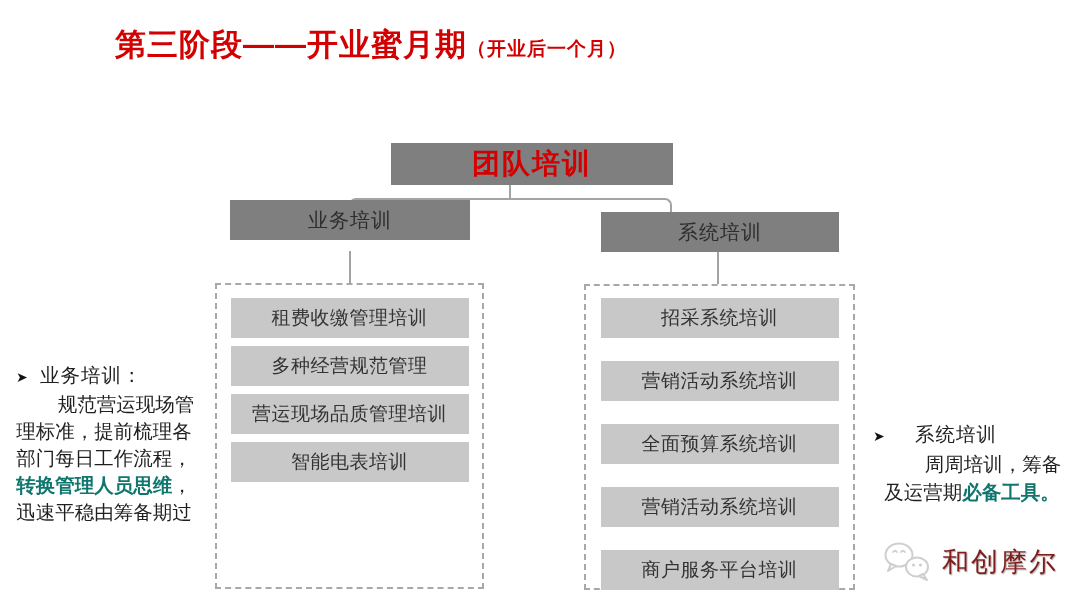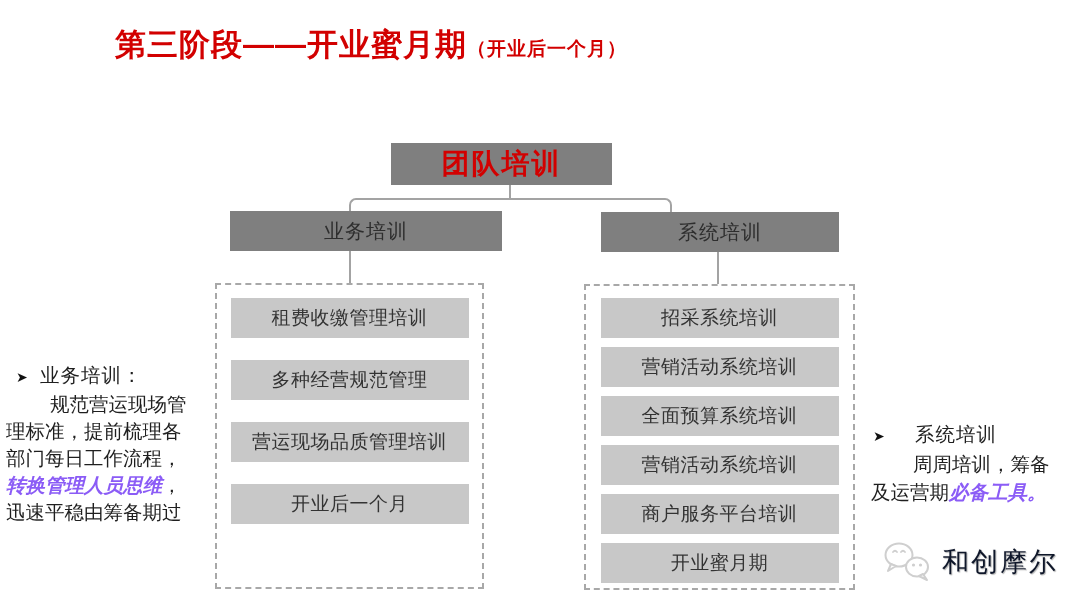--- a/index.html
+++ b/index.html
@@ -6,57 +6,57 @@
   #slide{
     position:relative;width:1080px;height:608px;background:#ffffff;overflow:hidden;
     font-family:"Liberation Sans","DejaVu Sans",sans-serif;
   }
   
   .page-title{position:absolute;left:115px;top:24px;white-space:nowrap;color:#d20000;font-weight:bold;}
   .page-title .main{font-size:31px;letter-spacing:1px;}
   .page-title .paren{font-size:19px;letter-spacing:1px;}
   
   .node{position:absolute;display:flex;align-items:center;justify-content:center;}
-  .root-node{left:391px;top:143px;width:221px;height:42px;background:#7f7f7f;
+  .root-node{left:391px;top:143px;width:282px;height:42px;background:#7f7f7f;
              color:#d20000;font-weight:bold;font-size:28px;letter-spacing:2px;}
   .branch-node{background:#7f7f7f;color:#2e2e2e;font-size:20px;letter-spacing:1px;}
-  #branch-business{left:230px;top:211px;width:272px;height:40px;}
+  #branch-business{left:230px;top:200px;width:240px;height:40px;}
   #branch-system{left:601px;top:212px;width:238px;height:40px;}
   
   .cline{position:absolute;background:#a3a3a3;}
   .stub{left:509px;top:185px;width:2px;height:14px;}
   .bracket{position:absolute;background:transparent;}
   .bracket.left{left:349px;top:198px;width:160px;height:13px;
       border-left:2px solid #a3a3a3;border-top:2px solid #a3a3a3;border-top-left-radius:7px;}
   .bracket.right{left:509px;top:198px;width:161px;height:14px;
       border-right:2px solid #a3a3a3;border-top:2px solid #a3a3a3;border-top-right-radius:7px;}
   .drop-left{left:349px;top:251px;width:2px;height:32px;}
   .drop-right{left:717px;top:252px;width:2px;height:32px;}
   
   .group{position:absolute;border:2px dashed #a8a8a8;display:flex;flex-direction:column;align-items:center;box-sizing:border-box;}
-  #group-business{left:215px;top:283px;width:269px;height:306px;padding-top:13px;gap:22px;align-items:center;}
-  #group-system{left:584px;top:284px;width:271px;height:306px;padding-top:12px;gap:9px;}
+  #group-business{left:215px;top:283px;width:269px;height:306px;padding-top:13px;gap:8px;align-items:center;}
+  #group-system{left:584px;top:284px;width:271px;height:306px;padding-top:12px;gap:23px;}
   .item-box{width:238px;height:40px;flex:0 0 40px;background:#c8c8c8;display:flex;align-items:center;justify-content:center;
             color:#333333;font-size:19px;letter-spacing:0.5px;white-space:nowrap;}
   
   .note{position:absolute;color:#1f1f1f;}
   #business-note{left:6px;top:362px;width:196px;font-size:19.5px;line-height:27px;}
   #system-note{left:871px;top:420px;width:202px;font-size:19.5px;line-height:28px;}
   .note-header{display:flex;align-items:baseline;}
   .note-bullet{font-size:14px;color:#111;}
   #business-note .note-bullet{padding-left:10px;width:34px;box-sizing:border-box;}
   #system-note .note-bullet{padding-left:2px;width:44px;box-sizing:border-box;}
   .note-heading{letter-spacing:1px;}
-  .note-line{white-space:nowrap;}
+  .note-line{white-space:nowrap;text-align:center;}
   #business-note .note-line.indent{padding-left:44px;}
   #system-note .note-line.indent{padding-left:42px;}
-  .red-strong{color:#8b5cf6;font-weight:bold;font-style:italic;}
+  .red-strong{color:#0f766e;font-weight:bold;}
   
   .watermark{position:absolute;left:882px;top:540px;display:flex;align-items:center;gap:8px;}
-  .watermark-text{font-size:27px;letter-spacing:2px;color:#0f172a;
+  .watermark-text{font-size:27px;letter-spacing:2px;color:#7f1d1d;
       text-shadow:1px 1px 1px #b4b4b4, -1px -1px 0 #fafafa;}
   .wm-icon{display:block;}
 </style>
 </head>
 <body>
 
 <div id="slide">
 
   <div class="page-title">
     <span class="main">第三阶段——开业蜜月期</span><span class="paren">（开业后一个月）</span>
@@ -70,21 +70,21 @@
   <div class="cline drop-left"></div>
   <div class="cline drop-right"></div>
 
   <div id="branch-business" class="node branch-node">业务培训</div>
   <div id="branch-system" class="node branch-node">系统培训</div>
 
   <div id="group-business" class="group">
       <div class="item-box">租费收缴管理培训</div>
       <div class="item-box">多种经营规范管理</div>
       <div class="item-box">营运现场品质管理培训</div>
-      <div class="item-box">开业后一个月</div>
+      <div class="item-box">智能电表培训</div>
     </div>
   <div id="group-system" class="group">
       <div class="item-box">招采系统培训</div>
       <div class="item-box">营销活动系统培训</div>
       <div class="item-box">全面预算系统培训</div>
       <div class="item-box">营销活动系统培训</div>
       <div class="item-box">商户服务平台培训</div>
       <div class="item-box">开业蜜月期</div>
     </div>
 

